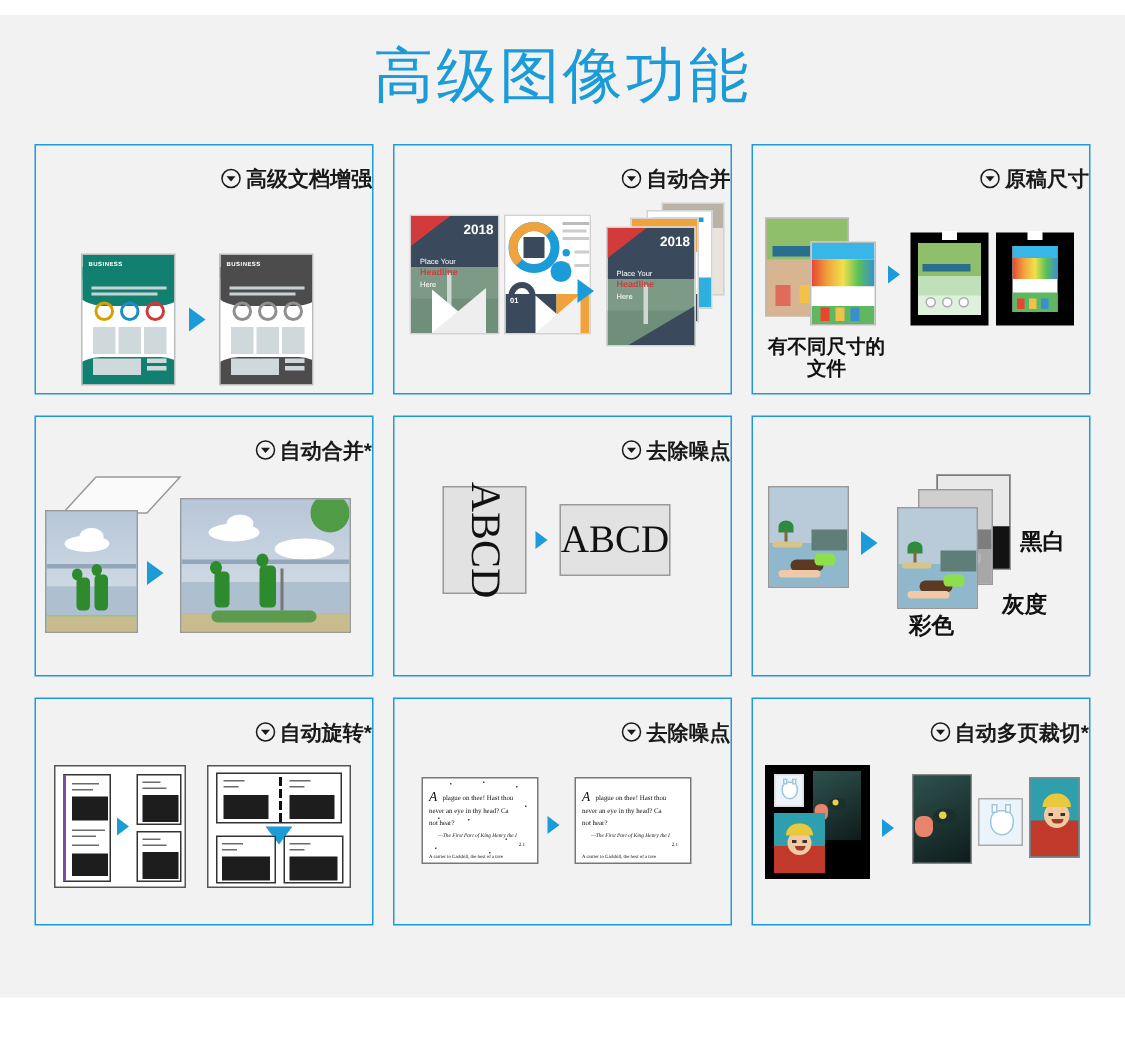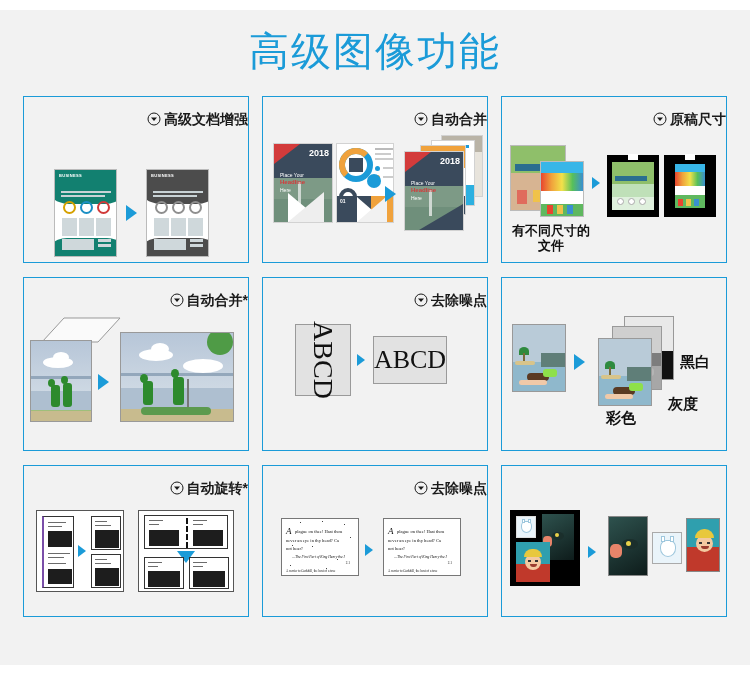--- a/index.html
+++ b/index.html
@@ -592,20 +592,28 @@
             <div class="tl" style="position:absolute;left:4px;top:19px;font-size:4.6px;">never an eye in thy head? Ca</div>
             <div class="tl" style="position:absolute;left:4px;top:27px;font-size:4.6px;">not hear?</div>
             <div class="tl" style="position:absolute;left:10px;top:36px;font-size:3.6px;font-style:italic;">—The First Part of King Henry the I</div>
             <div class="tl" style="position:absolute;right:8px;top:42px;font-size:3.4px;">2.1</div>
             <div class="tl" style="position:absolute;left:4px;top:50px;font-size:3.2px;">A carrier to Gadshill, the host of a tave</div>
           </div>
         </div>
       </div>
 
       <div class="card c9">
+        <div class="card-title">
+          <span class="ci">
+            <svg width="14" height="14" viewBox="0 0 14 14">
+                <circle cx="7" cy="7" r="6" fill="none" stroke="#1a1a1a" stroke-width="1"></circle>
+                <path d="M4 5.5 L7 9 L10 5.5" fill="#1a1a1a"></path>
+              </svg>
+          </span><span>自动多页裁切*</span>
+        </div>
         <div class="stage">
 
           <div class="mc-black" style="left:8px;top:10px;width:70px;height:76px;">
             <div class="mc-img" style="left:6px;top:6px;width:20px;height:22px;background:#eaf4fa;border:1px solid #ddd;">
               <div style="position:absolute;left:4px;top:4px;width:11px;height:12px;background:#fff;border-radius:40% 40% 50% 50%;border:1px solid #9ec7dd;"></div>
               <div style="position:absolute;left:5px;top:2px;width:3px;height:4px;background:#fff;border:1px solid #9ec7dd;"></div>
               <div style="position:absolute;left:11px;top:2px;width:3px;height:4px;background:#fff;border:1px solid #9ec7dd;"></div>
             </div>
             <div class="mc-img" style="left:32px;top:4px;width:32px;height:46px;background:#24403d;">
               <div style="position:absolute;left:0;top:0;width:100%;height:100%;background:linear-gradient(150deg,#2e524e,#0e1c1b);"></div>

